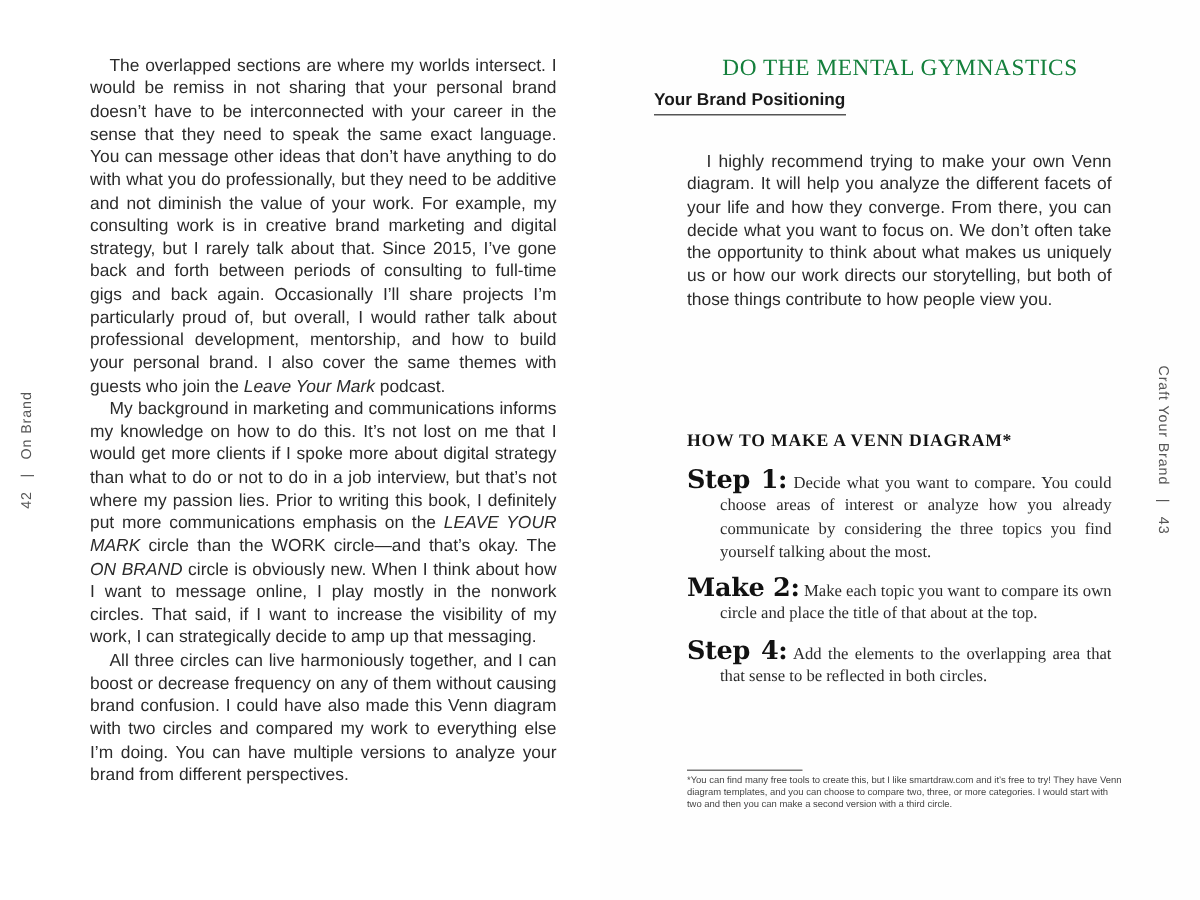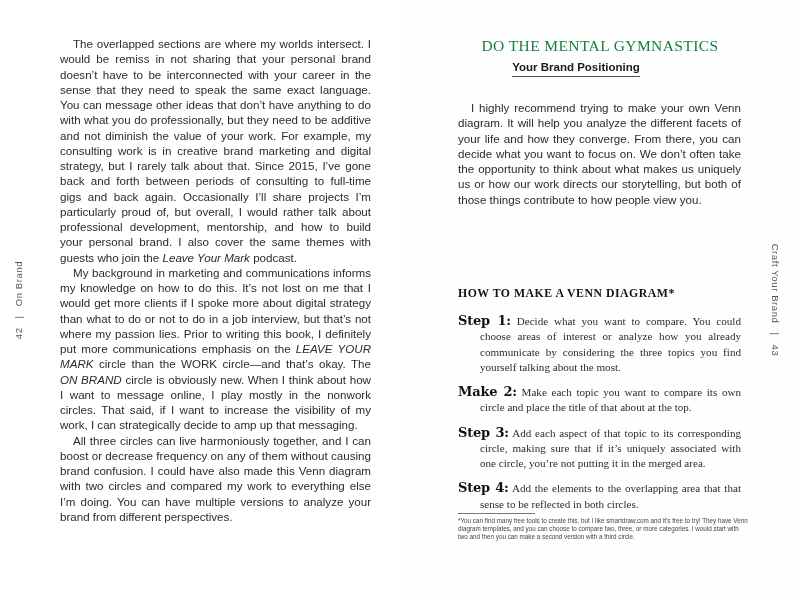--- a/index.html
+++ b/index.html
@@ -77,24 +77,24 @@
       width: 320px;
       top: 37px;
       text-align: center;
       font-family: "Liberation Serif", "DejaVu Serif", serif;
       font-size: 15.5px;
       letter-spacing: 0.4px;
       color: #15803d;
     }
     .chapter-subtitle-wrap {
       position: absolute;
-      left: 416px;
+      left: 436px;
       width: 320px;
       top: 57px;
-      text-align: center;
+      text-align: left;
     }
     .chapter-subtitle {
       display: inline-block;
       font-family: "Liberation Sans", "DejaVu Sans", sans-serif;
       font-weight: bold;
       font-size: 11.5px;
       color: #1a1a1a;
       padding-bottom: 3px;
       border-bottom: 1px solid #555;
     }
@@ -129,21 +129,21 @@
       line-height: 15.25px;
       text-align: justify;
       padding-left: 22px;
       text-indent: -22px;
       margin-bottom: 9px;
       color: #2b2b2b;
     }
     .step-label {
       font-family: "DejaVu Serif", serif;
       font-weight: bold;
-      font-size: 13px;
+      font-size: 17px;
       color: #111;
       letter-spacing: -0.2px;
     }
 
     .footnote-rule {
       position: absolute;
       left: 458px;
       top: 513px;
       width: 77px;
       height: 0;
@@ -191,24 +191,20 @@
 <div class="steps">
   <div class="step">
     <span class="step-label">Step 1:</span>
     <span>Decide what you want to compare. You could choose areas of interest or analyze how you already communicate by considering the three topics you find yourself talking about the most.</span>
   </div>
   <div class="step">
     <span class="step-label">Make 2:</span>
     <span>Make each topic you want to compare its own circle and place the title of that about at the top.</span>
   </div>
   <div class="step">
-    <span class="step-label">Step 3:</span>
-    <span>Add each aspect of that topic to its corresponding circle, making sure that if it’s uniquely associated with one circle, you’re not putting it in the merged area.</span>
-  </div>
-  <div class="step">
     <span class="step-label">Step 4:</span>
     <span>Add the elements to the overlapping area that that sense to be reflected in both circles.</span>
   </div>
 </div>
 
 <div class="footnote-rule"></div>
 <div class="footnote">*You can find many free tools to create this, but I like smartdraw.com and it’s free to try! They have Venn diagram templates, and you can choose to compare two, three, or more categories. I would start with two and then you can make a second version with a third circle.</div>
 
 <div class="running-head running-head-right">
   <span>Craft Your Brand</span><span class="sep">|</span><span>43</span>

